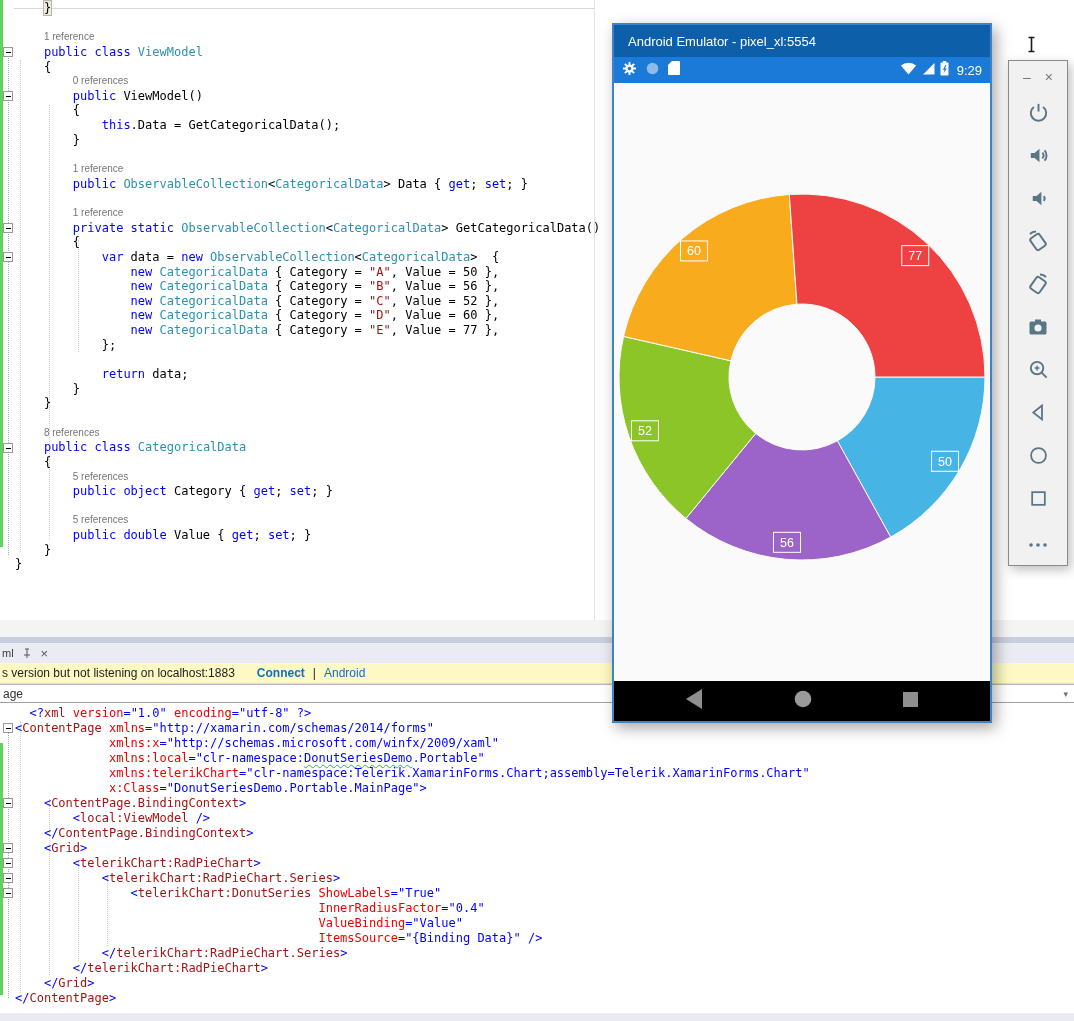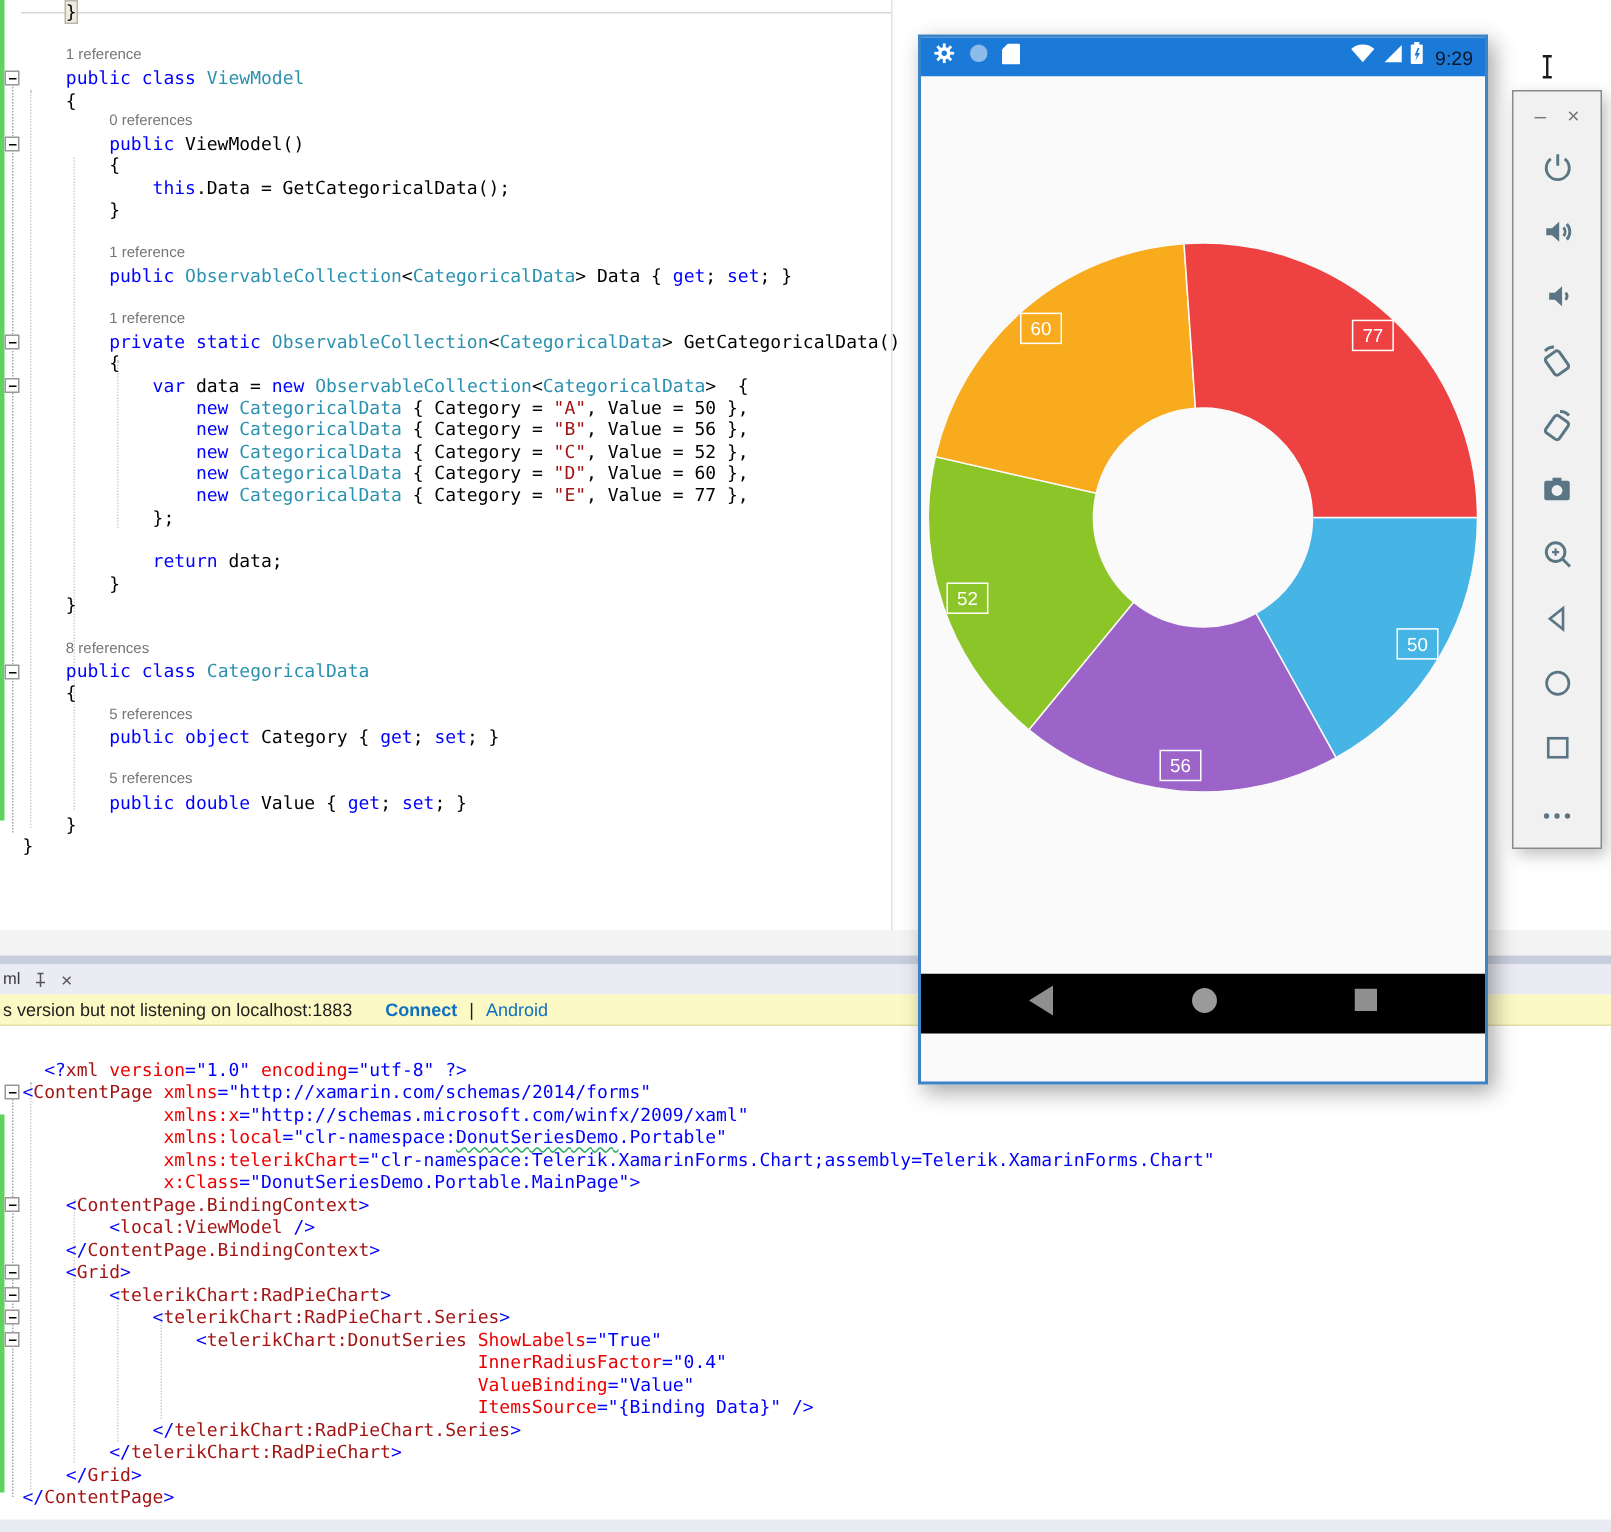--- a/index.html
+++ b/index.html
@@ -57,21 +57,21 @@
 
   
   .emulator { position:absolute; left:612px; top:23px; width:380px; height:700px;
               border:2px solid #3d83c6; background:#fafafa; z-index:50;
               box-shadow:4px 5px 14px rgba(0,0,0,.35); }
   .emu-title { height:32px; background:#0c5fa8; color:#fff; font-size:13px;
                display:flex; align-items:center; padding-left:14px; }
   .emu-status { height:26px; background:#1b79d8; display:flex; align-items:center; padding:0 8px; }
   .emu-status .left  { display:flex; align-items:center; gap:9px; }
   .emu-status .right { display:flex; align-items:center; gap:5px; margin-left:auto; }
-  .emu-status .time { color:#0f172a; font-size:13px; margin-left:3px; }
+  .emu-status .time { color:#ffffff; font-size:13px; margin-left:3px; }
   .emu-screen { position:relative; height:598px; background:#fafafa; }
   .emu-nav { height:40px; background:#000; display:flex; align-items:center; justify-content:space-between;
              padding:0 72px; }
   .donut-label text { fill:#fff; font-family:"Liberation Sans", sans-serif; font-size:12.5px; }
   .donut-label rect { fill:none; stroke:#fff; stroke-width:1; }
 
   
   .emu-toolbar { position:absolute; left:1008px; top:60px; width:60px; height:506px;
                  background:#f1f1f1; border:1px solid #8a8a8a; z-index:60;
                  box-shadow:3px 4px 10px rgba(0,0,0,.25);
@@ -130,20 +130,24 @@
     <span class="tab-close">×</span>
   </div>
 
   <div class="infobar">
     <span class="msg">s version but not listening on localhost:1883</span>
     <a class="lnk1" href="#">Connect</a>
     <span class="sep">|</span>
     <a href="#">Android</a>
   </div>
 
+  <div class="navdrop">
+    <span class="val">age</span>
+    <span class="drop-arrow">▾</span>
+  </div>
 
   <div class="editor-bottom">
     <div class="green-bar" style="left:0; top:40px; height:252px;"></div>
     <div class="fold-rail" style="left:8px; top:30px; height:265px;"></div>
     <div class="guide" style="left:20px; top:18px;  height:272px;"></div>
     <div class="guide" style="left:49px; top:96px;  height:176px;"></div>
     <div class="guide" style="left:78px; top:158px; height:100px;"></div>
     <div class="guide" style="left:107px; top:173px; height:70px;"></div>
     <div class="folds" id="xaml-folds" style="left:0; top:3px;">
         <div class="fold-box" style="top: 17px;">
@@ -164,20 +168,23 @@
         <div class="fold-box" style="top: 182px;">
           <i></i>
         </div>
       </div>
     <div class="code" id="xaml-code" style="left:15px; top:3px;"><div class="ln"><span class="tk-b">  &lt;?</span><span class="tk-e">xml</span><span class="tk-p"> </span><span class="tk-r">version</span><span class="tk-b">="1.0"</span><span class="tk-p"> </span><span class="tk-r">encoding</span><span class="tk-b">="utf-8"</span><span class="tk-p"> </span><span class="tk-b">?&gt;</span></div><div class="ln"><span class="tk-b">&lt;</span><span class="tk-e">ContentPage</span><span class="tk-p"> </span><span class="tk-r">xmlns</span><span class="tk-b">="http://xamarin.com/schemas/2014/forms"</span></div><div class="ln"><span class="tk-p">             </span><span class="tk-r">xmlns:x</span><span class="tk-b">="http://schemas.microsoft.com/winfx/2009/xaml"</span></div><div class="ln"><span class="tk-p">             </span><span class="tk-r">xmlns:local</span><span class="tk-b">="clr-namespace:</span><span class="tk-n">DonutSeriesDemo</span><span class="tk-b">.Portable"</span></div><div class="ln"><span class="tk-p">             </span><span class="tk-r">xmlns:telerikChart</span><span class="tk-b">="clr-namespace:Telerik.XamarinForms.Chart;assembly=Telerik.XamarinForms.Chart"</span></div><div class="ln"><span class="tk-p">             </span><span class="tk-r">x:Class</span><span class="tk-b">="DonutSeriesDemo.Portable.MainPage"&gt;</span></div><div class="ln"><span class="tk-p">    </span><span class="tk-b">&lt;</span><span class="tk-e">ContentPage.BindingContext</span><span class="tk-b">&gt;</span></div><div class="ln"><span class="tk-p">        </span><span class="tk-b">&lt;</span><span class="tk-e">local:ViewModel</span><span class="tk-p"> </span><span class="tk-b">/&gt;</span></div><div class="ln"><span class="tk-p">    </span><span class="tk-b">&lt;/</span><span class="tk-e">ContentPage.BindingContext</span><span class="tk-b">&gt;</span></div><div class="ln"><span class="tk-p">    </span><span class="tk-b">&lt;</span><span class="tk-e">Grid</span><span class="tk-b">&gt;</span></div><div class="ln"><span class="tk-p">        </span><span class="tk-b">&lt;</span><span class="tk-e">telerikChart:RadPieChart</span><span class="tk-b">&gt;</span></div><div class="ln"><span class="tk-p">            </span><span class="tk-b">&lt;</span><span class="tk-e">telerikChart:RadPieChart.Series</span><span class="tk-b">&gt;</span></div><div class="ln"><span class="tk-p">                </span><span class="tk-b">&lt;</span><span class="tk-e">telerikChart:DonutSeries</span><span class="tk-p"> </span><span class="tk-r">ShowLabels</span><span class="tk-b">="True"</span></div><div class="ln"><span class="tk-p">                                          </span><span class="tk-r">InnerRadiusFactor</span><span class="tk-b">="0.4"</span></div><div class="ln"><span class="tk-p">                                          </span><span class="tk-r">ValueBinding</span><span class="tk-b">="Value"</span></div><div class="ln"><span class="tk-p">                                          </span><span class="tk-r">ItemsSource</span><span class="tk-b">="{Binding Data}"</span><span class="tk-p"> </span><span class="tk-b">/&gt;</span></div><div class="ln"><span class="tk-p">            </span><span class="tk-b">&lt;/</span><span class="tk-e">telerikChart:RadPieChart.Series</span><span class="tk-b">&gt;</span></div><div class="ln"><span class="tk-p">        </span><span class="tk-b">&lt;/</span><span class="tk-e">telerikChart:RadPieChart</span><span class="tk-b">&gt;</span></div><div class="ln"><span class="tk-p">    </span><span class="tk-b">&lt;/</span><span class="tk-e">Grid</span><span class="tk-b">&gt;</span></div><div class="ln"><span class="tk-b">&lt;/</span><span class="tk-e">ContentPage</span><span class="tk-b">&gt;</span></div></div>
   </div>
 
   <div class="bottom-strip"></div>
 
   <div class="emulator">
+    <div class="emu-title">
+      <span>Android Emulator - pixel_xl:5554</span>
+    </div>
     <div class="emu-status">
       <span class="left">
         <span>
           <svg width="15" height="15" viewBox="0 0 16 16">
               <g fill="#fff">
                 <g>
                   <rect x="7" y="1" width="2" height="3.4"></rect>
                   <rect x="7" y="11.6" width="2" height="3.4"></rect>
                   <rect x="1" y="7" width="3.4" height="2"></rect>
                   <rect x="11.6" y="7" width="3.4" height="2"></rect>

